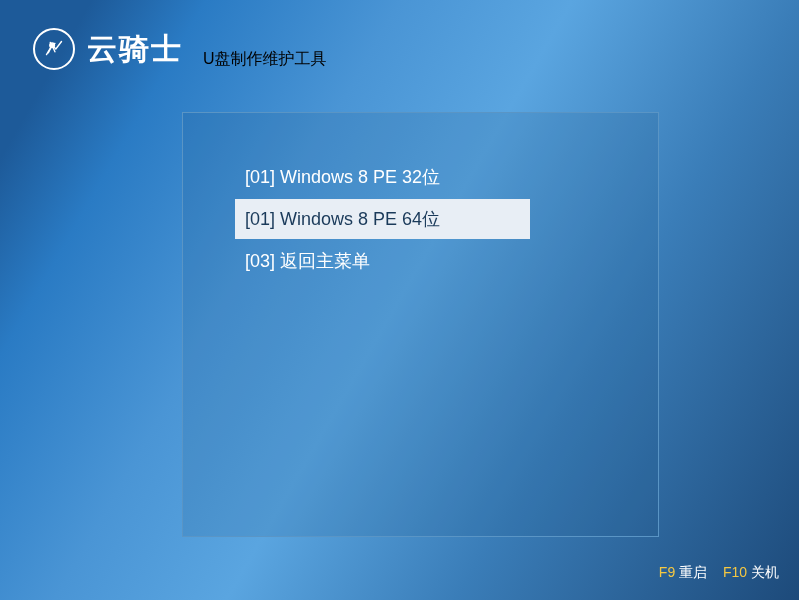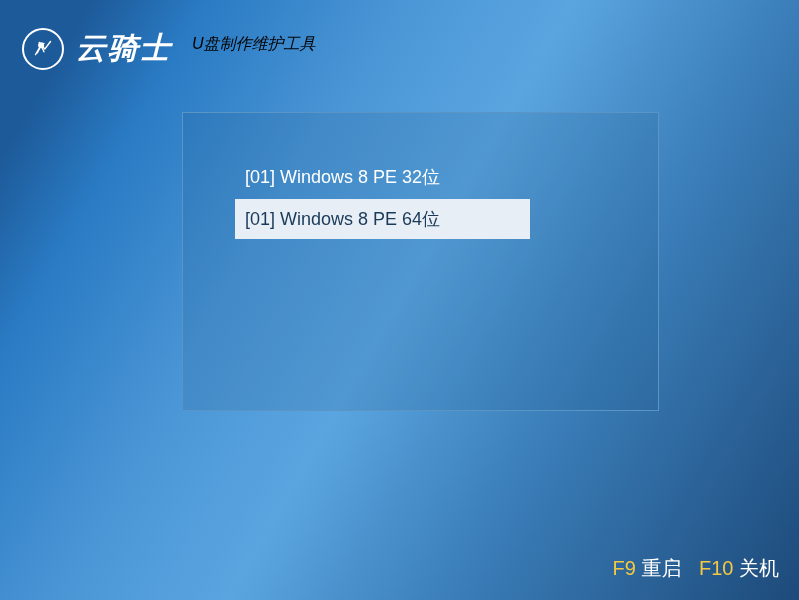--- a/index.html
+++ b/index.html
@@ -25,25 +25,24 @@
         #1d5a99 0%, 
         #1d5a99 8%,
         #2a7bc4 18%,
         #4a95d5 35%,
         #5aa5e0 50%,
         #3a7db8 70%,
         #1d4a7a 100%);
     }
     .header {
       position: relative;
-      padding: 28px 22px;
+      padding: 28px 33px;
       display: flex;
-      align-items: flex-start;
+      align-items: flex-end;
       gap: 12px;
-      font-style: italic;
     }
     .logo-icon {
       width: 42px;
       height: 42px;
       border: 2px solid #fff;
       border-radius: 50%;
       display: flex;
       align-items: center;
       justify-content: center;
       position: relative;
@@ -62,21 +61,21 @@
       color: #000000;
       font-size: 16px;
       margin-left: 8px;
       margin-top: 6px;
     }
     .menu-container {
       position: absolute;
       left: 182px;
       top: 112px;
       width: 477px;
-      height: 299px;
+      height: 425px;
       border: 1px solid #5a95c5;
       background: rgba(30, 80, 130, 0.15);
     }
     .menu-items {
       padding-top: 44px;
       padding-left: 52px;
     }
     .menu-item {
       color: #fff;
       font-size: 18px;
@@ -87,21 +86,21 @@
     }
     .menu-item.selected {
       background: #e8eef5;
       color: #1a3a5a;
       width: 295px;
     }
     .footer {
       position: absolute;
       bottom: 18px;
       right: 20px;
-      font-size: 20px;
+      font-size: 14px;
     }
     .footer-key {
       color: #f5c842;
     }
     .footer-label {
       color: #fff;
       margin-right: 12px;
     }
     .footer-label:last-child {
       margin-right: 0;
@@ -122,20 +121,21 @@
     </svg>
   </div>
   <span class="logo-text">云骑士</span>
   <span class="subtitle">U盘制作维护工具</span>
 </div>
 
 <div class="menu-container">
   <div class="menu-items">
     <div class="menu-item">[01] Windows 8 PE 32位</div>
     <div class="menu-item selected">[01] Windows 8 PE 64位</div>
+    <div class="menu-item">[03] 返回主菜单</div>
   </div>
 </div>
 
 <div class="footer">
   <span class="footer-key">F9</span>
   <span class="footer-label">重启</span>
   <span class="footer-key">F10</span>
   <span class="footer-label">关机</span>
 </div>
 

